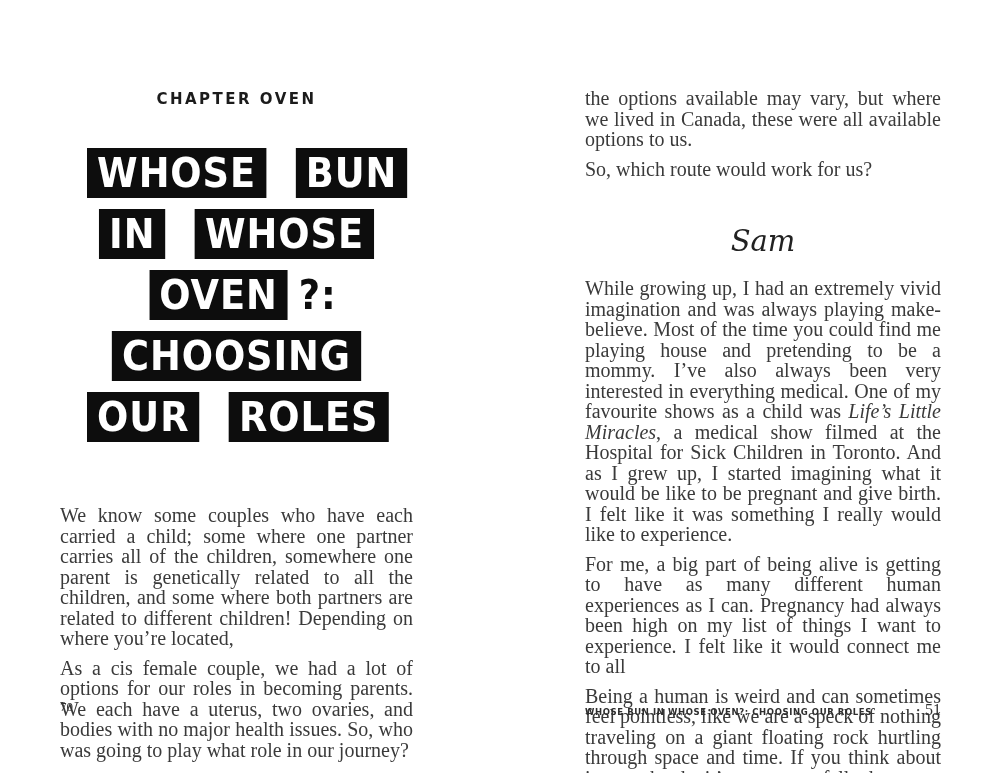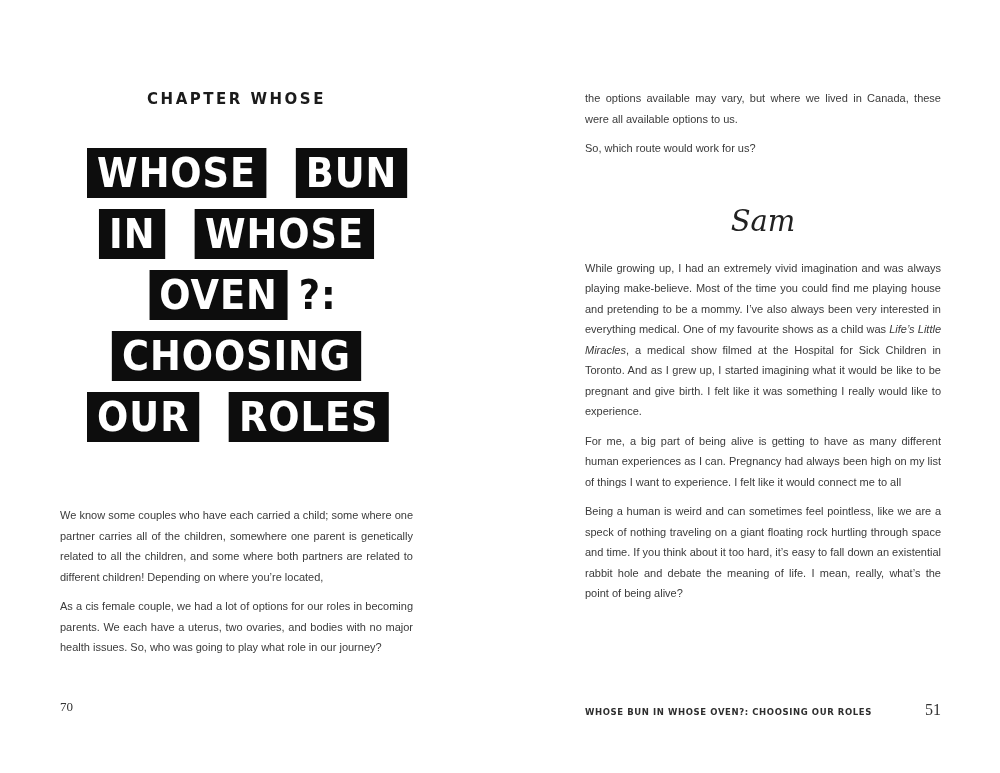--- a/index.html
+++ b/index.html
@@ -55,22 +55,22 @@
     padding: 7px 0;
     margin-left: -6px;
     letter-spacing: 1px;
   }
 
   .body-copy { position: absolute; top: 505px; left: 0; width: 100%; }
   .body-copy-right { position: absolute; top: 88px; left: 0; width: 100%; }
 
   p.copy {
     margin: 0 0 9px 0;
-    font-family: Liberation Sans, sans-serif;
-    font-size: 11px;
+    font-family: Liberation Serif, serif;
+    font-size: 20px;
     line-height: 20.5px;
     color: #3a3a3a;
     text-align: justify;
   }
   p.copy .italic { font-style: italic; }
 
   .sam-heading {
     margin: 45px 0 20px 0;
     text-align: center;
     font-family: "DejaVu Serif", serif;
@@ -110,21 +110,21 @@
     color: #333333;
   }
 </style>
 </head>
 <body>
 
 <div id="spread">
 
   <div class="page-left">
 
-    <div class="chapter-label">CHAPTER WHOSE</div>
+    <div class="chapter-label">CHAPTER OVEN</div>
 
     <div class="display-title">
       <div class="t-line">
         <span class="t-block">WHOSE</span>
         <span class="t-block">BUN</span>
       </div>
       <div class="t-line">
         <span class="t-block">IN</span>
         <span class="t-block">WHOSE</span>
       </div>

